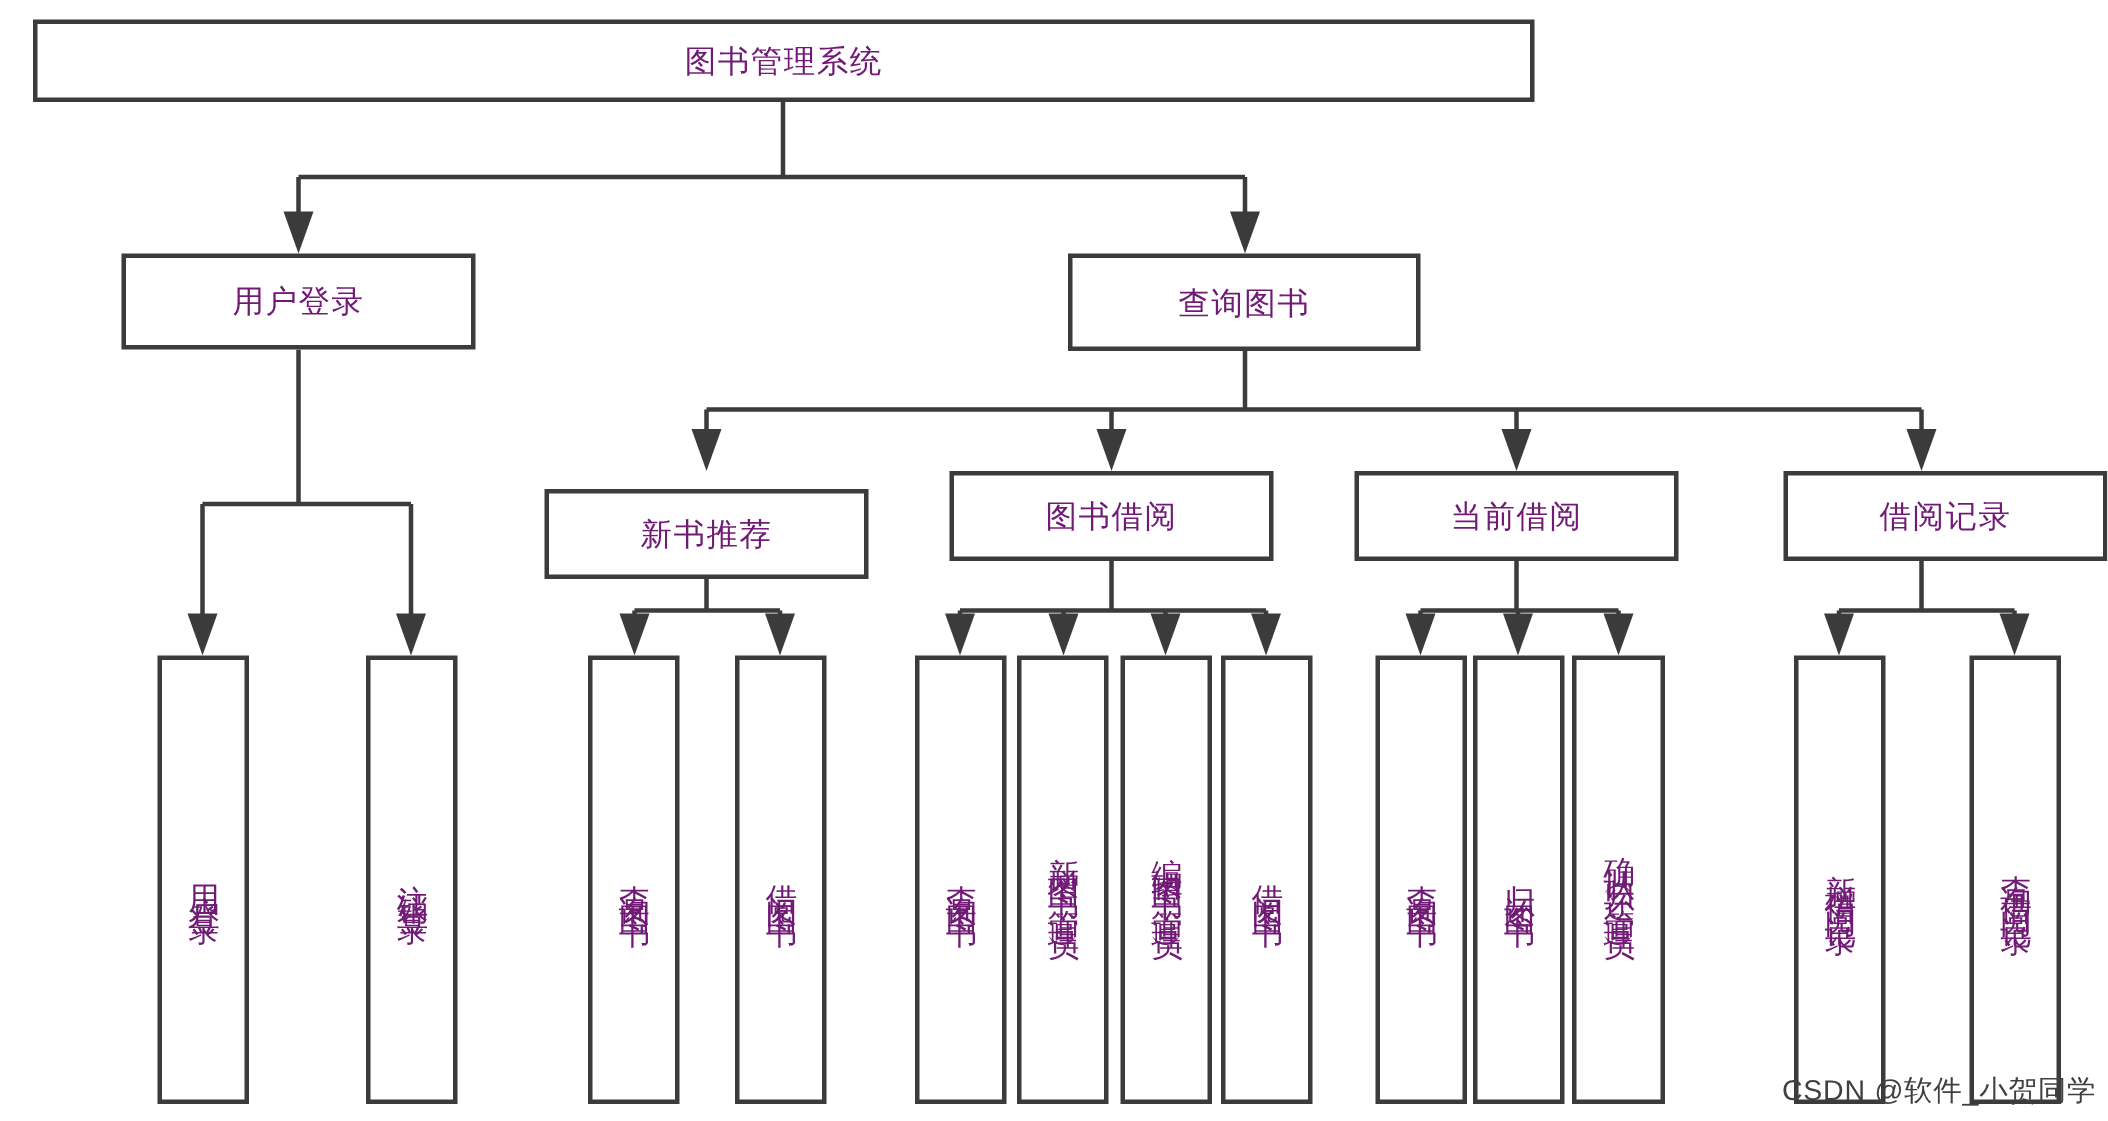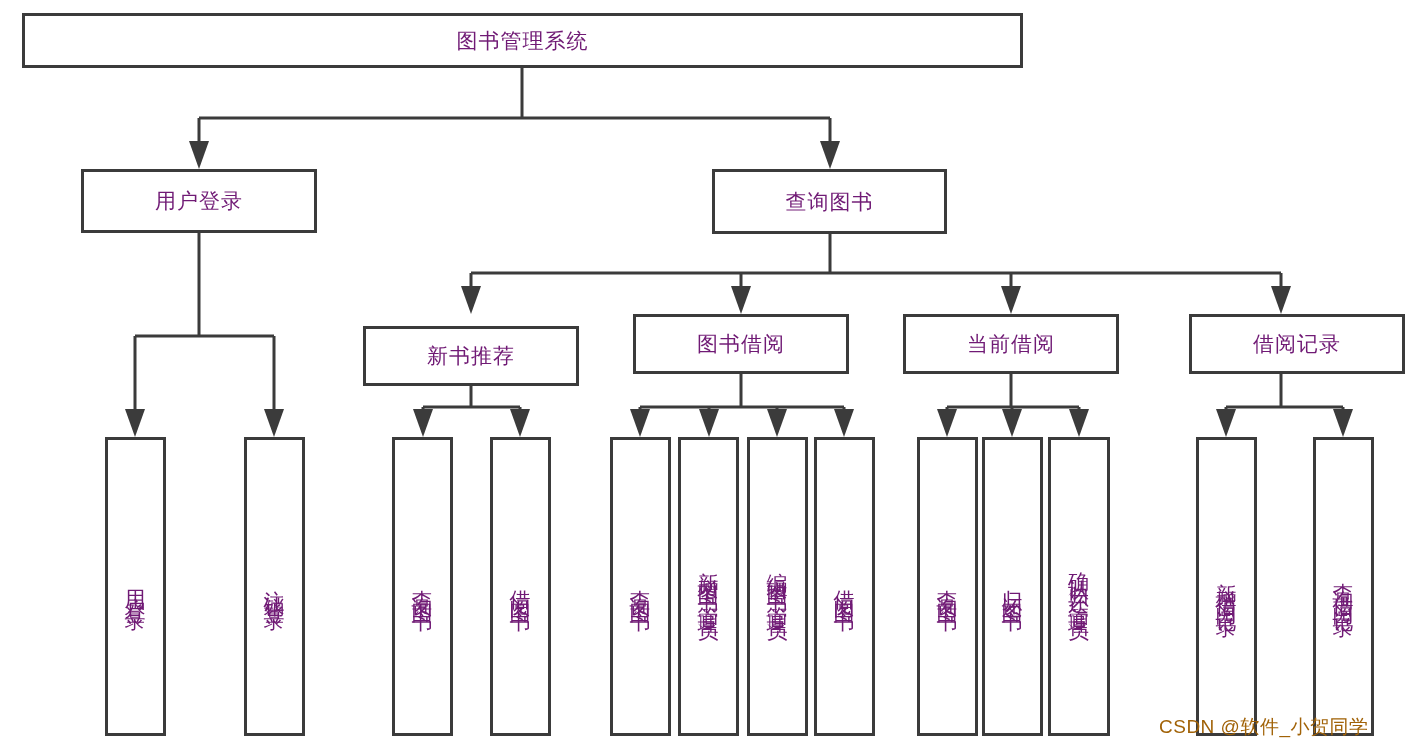--- a/index.html
+++ b/index.html
@@ -26,23 +26,23 @@
   }
   .leaf{
     writing-mode:vertical-rl;
     text-orientation:mixed;
     font-size:21px;
     letter-spacing:7px;
     line-height:1;
   }
   .watermark{
     position:absolute;
-    left:1159px;top:714px;
+    left:1188px;top:714px;
     width:210px;
-    color:#a16207;
+    color:#404040;
     font-size:19px;
     white-space:nowrap;
     letter-spacing:0.5px;
   }
 </style>
 </head>
 <body>
 
 <div class="canvas">
 

